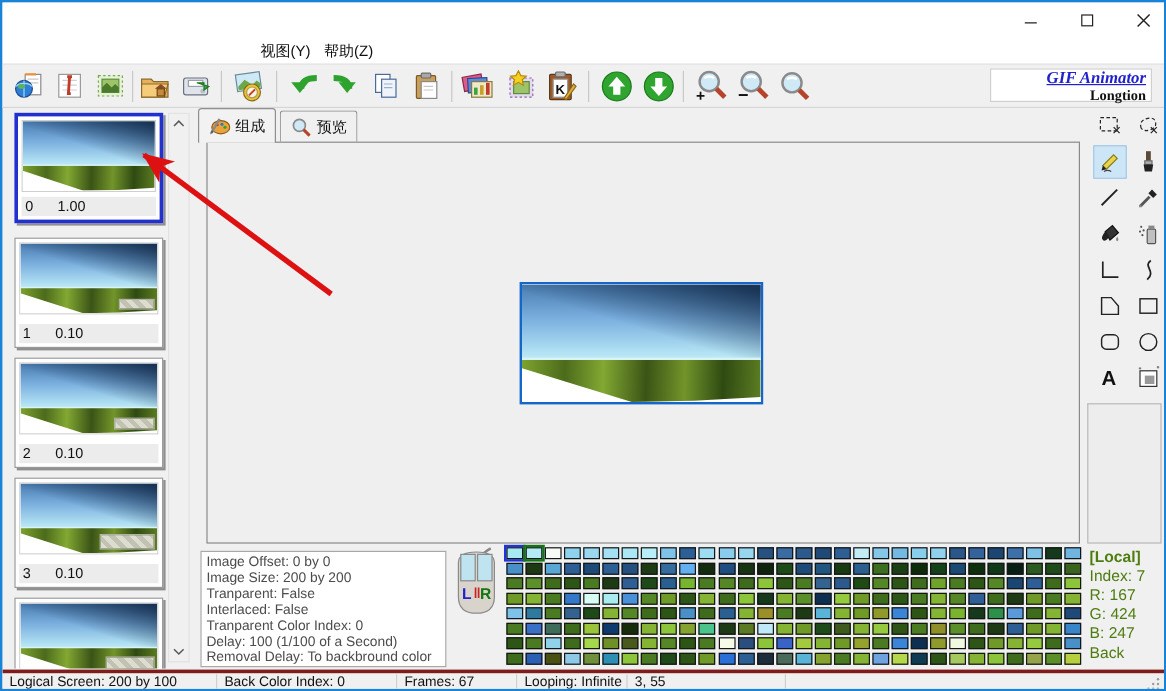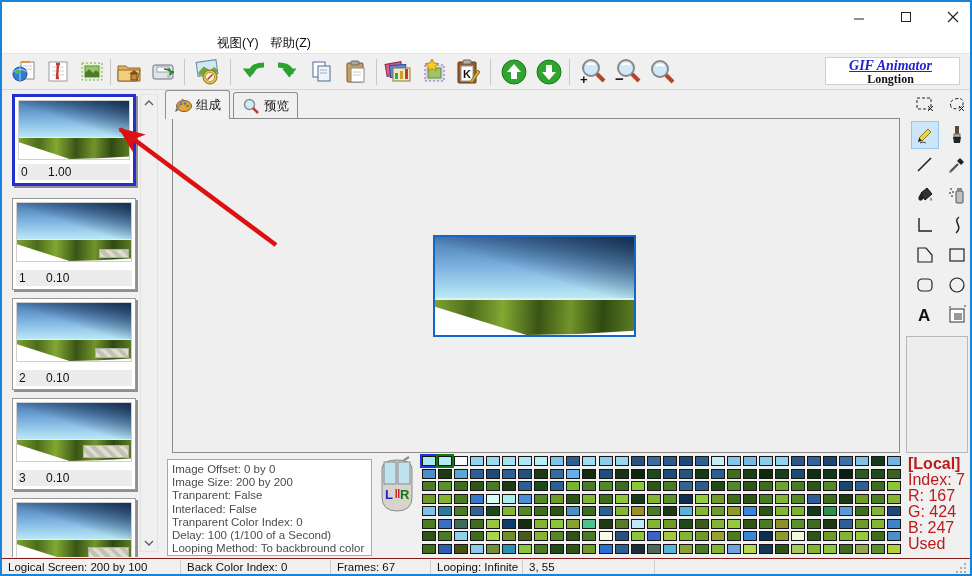--- a/index.html
+++ b/index.html
@@ -14,21 +14,21 @@
   .menubar { position:absolute; left:0; top:28px; width:968px; height:23px; background:#fff; }
   .menu-item { position:absolute; top:3px; font-size:12.5px; color:#111; padding:2px 4px; }
 
   
   .toolbar { position:absolute; left:0; top:51px; width:968px; height:37px; background:#f0f0f0;
              border-top:1px solid #e4e4e4; border-bottom:1px solid #d5d5d5; }
   .tb-btn { position:absolute; top:3px; width:32px; height:30px; display:flex;
             align-items:center; justify-content:center; }
   .tb-sep { position:absolute; top:5px; width:1px; height:26px; background:#c8c8c8; }
   .logo { position:absolute; left:823px; top:3px; width:135px; height:28px; background:#fff;
-          border:1px solid #d0d0d0; text-align:center; padding:1px 4px 0 0; }
+          border:1px solid #d0d0d0; text-align:right; padding:1px 4px 0 0; }
   .logo-title { font-size:14px; font-weight:bold; font-style:italic; color:#2222cc;
                 text-decoration:underline; font-family:"Liberation Serif", serif; line-height:14px; }
   .logo-sub { font-size:12px; font-weight:bold; color:#111; line-height:12px;
               font-family:"Liberation Serif", serif; }
 
   
   .sidebar { position:absolute; left:2px; top:88px; width:158px; height:467px;
              background:#f0f0f0; overflow:hidden; }
   .frame-card { position:absolute; left:8px; width:124px; height:92px; background:#fff;
                 border:1px solid #9a9a9a; box-shadow:2px 2px 0 #8f8f8f; }
@@ -64,38 +64,38 @@
   .patch { position:absolute; right:2%; bottom:5%; border:1px solid #b0b0a4;
            background:repeating-linear-gradient(45deg,#dcdcd0 0 4px,#c2c2b2 4px 8px); display:none; }
 
   
   .tools { position:absolute; left:902px; top:88px; width:68px; height:467px; background:#f0f0f0; }
   .tool-cell { position:absolute; width:26px; height:26px; display:flex;
                align-items:center; justify-content:center; }
   .tool-cell.active { background:#cde6f7; outline:1px solid #9ac4e8; }
   .tools-empty { position:absolute; left:2px; top:246px; width:62px; height:117px;
                  background:#ededed; border:1px solid #b8b8b8; }
-  .local-info { position:absolute; left:4px; top:366px; font-size:16px; color:#b91c1c; line-height:16px; }
+  .local-info { position:absolute; left:4px; top:366px; font-size:13px; color:#4d7c0f; line-height:16px; }
   .local-title { font-weight:bold; }
 
   
   .info-box { position:absolute; left:165px; top:457px; width:205px; height:97px; background:#fff;
               border:1px solid #a8a8a8; padding:3px 0 0 4px; font-size:11.5px; color:#4c4c4c;
               line-height:13.2px; }
   .mouse-ind { position:absolute; left:375px; top:453px; }
   .palette { position:absolute; left:420px; top:454px; width:482px; height:101px;
              display:grid; grid-template-columns:repeat(30,16.05px);
              grid-template-rows:repeat(8,12.55px); }
   .swatch { width:14px; height:10px; border:1px solid #161616; }
   .swatch.sel-left { box-shadow:0 0 0 2px #2233dd; }
   .swatch.sel-right { box-shadow:0 0 0 2px #117711; }
 
   
   .statusbar { position:absolute; left:0; top:556px; width:968px; height:16px; background:#f0f0f0;
-               border-top:1px solid #7f1d1d; font-size:11.5px; color:#111;text-align:right; }
+               border-top:3px solid #7f1d1d; font-size:11.5px; color:#111;text-align:right; }
   .sb-seg { position:absolute; top:1px; height:14px; display:flex; align-items:center; padding-left:6px; }
   .sb-sep { position:absolute; top:1px; width:1px; height:14px; background:#cfcfcf; }
   .grip { position:absolute; right:3px; top:3px; }
 
   .arrow-overlay { position:absolute; left:0; top:0; width:972px; height:576px;
                    pointer-events:none; z-index:9; }
   svg text { font-family:"Liberation Sans", sans-serif; }
 </style>
 </head>
 <body>
@@ -488,32 +488,32 @@
           <path d="M3 3 l2 0 M4 2 l0 2 M18 2 l2 0 M19 1 l0 2" stroke="#777"></path>
         </svg>
     </div>
     <div class="tools-empty"></div>
     <div class="local-info">
       <div class="local-title">[Local]</div>
       <div>Index: 7</div>
       <div>R: 167</div>
       <div>G: 424</div>
       <div>B: 247</div>
-      <div>Used</div>
+      <div>Back</div>
     </div>
   </div>
 
   <div class="info-box">
     <div>Image Offset: 0 by 0</div>
     <div>Image Size: 200 by 200</div>
     <div>Tranparent: False</div>
     <div>Interlaced: False</div>
     <div>Tranparent Color Index: 0</div>
     <div>Delay: 100 (1/100 of a Second)</div>
-    <div>Looping Method: To backbround color</div>
+    <div>Removal Delay: To backbround color</div>
   </div>
 
   <div class="mouse-ind">
     <svg width="40" height="62">
       <path d="M26 6 q4 -3 6 -4" stroke="#888" stroke-width="2" fill="none"></path>
       <path d="M5 14 q0 -9 15 -9 q15 0 15 9 v28 q0 14 -15 14 q-15 0 -15 -14 z" fill="#d8d4cc" stroke="#8a8a8a"></path>
       <rect x="7" y="7" width="12" height="22" fill="#bfe4f0" stroke="#8a8a8a"></rect>
       <rect x="21" y="7" width="12" height="22" fill="#bfe4f0" stroke="#8a8a8a"></rect>
       <text x="8" y="44" font-size="13" font-weight="bold" fill="#2222cc">L</text>
       <text x="17.5" y="43" font-size="12" font-weight="bold" fill="#cc2222">‖</text>

